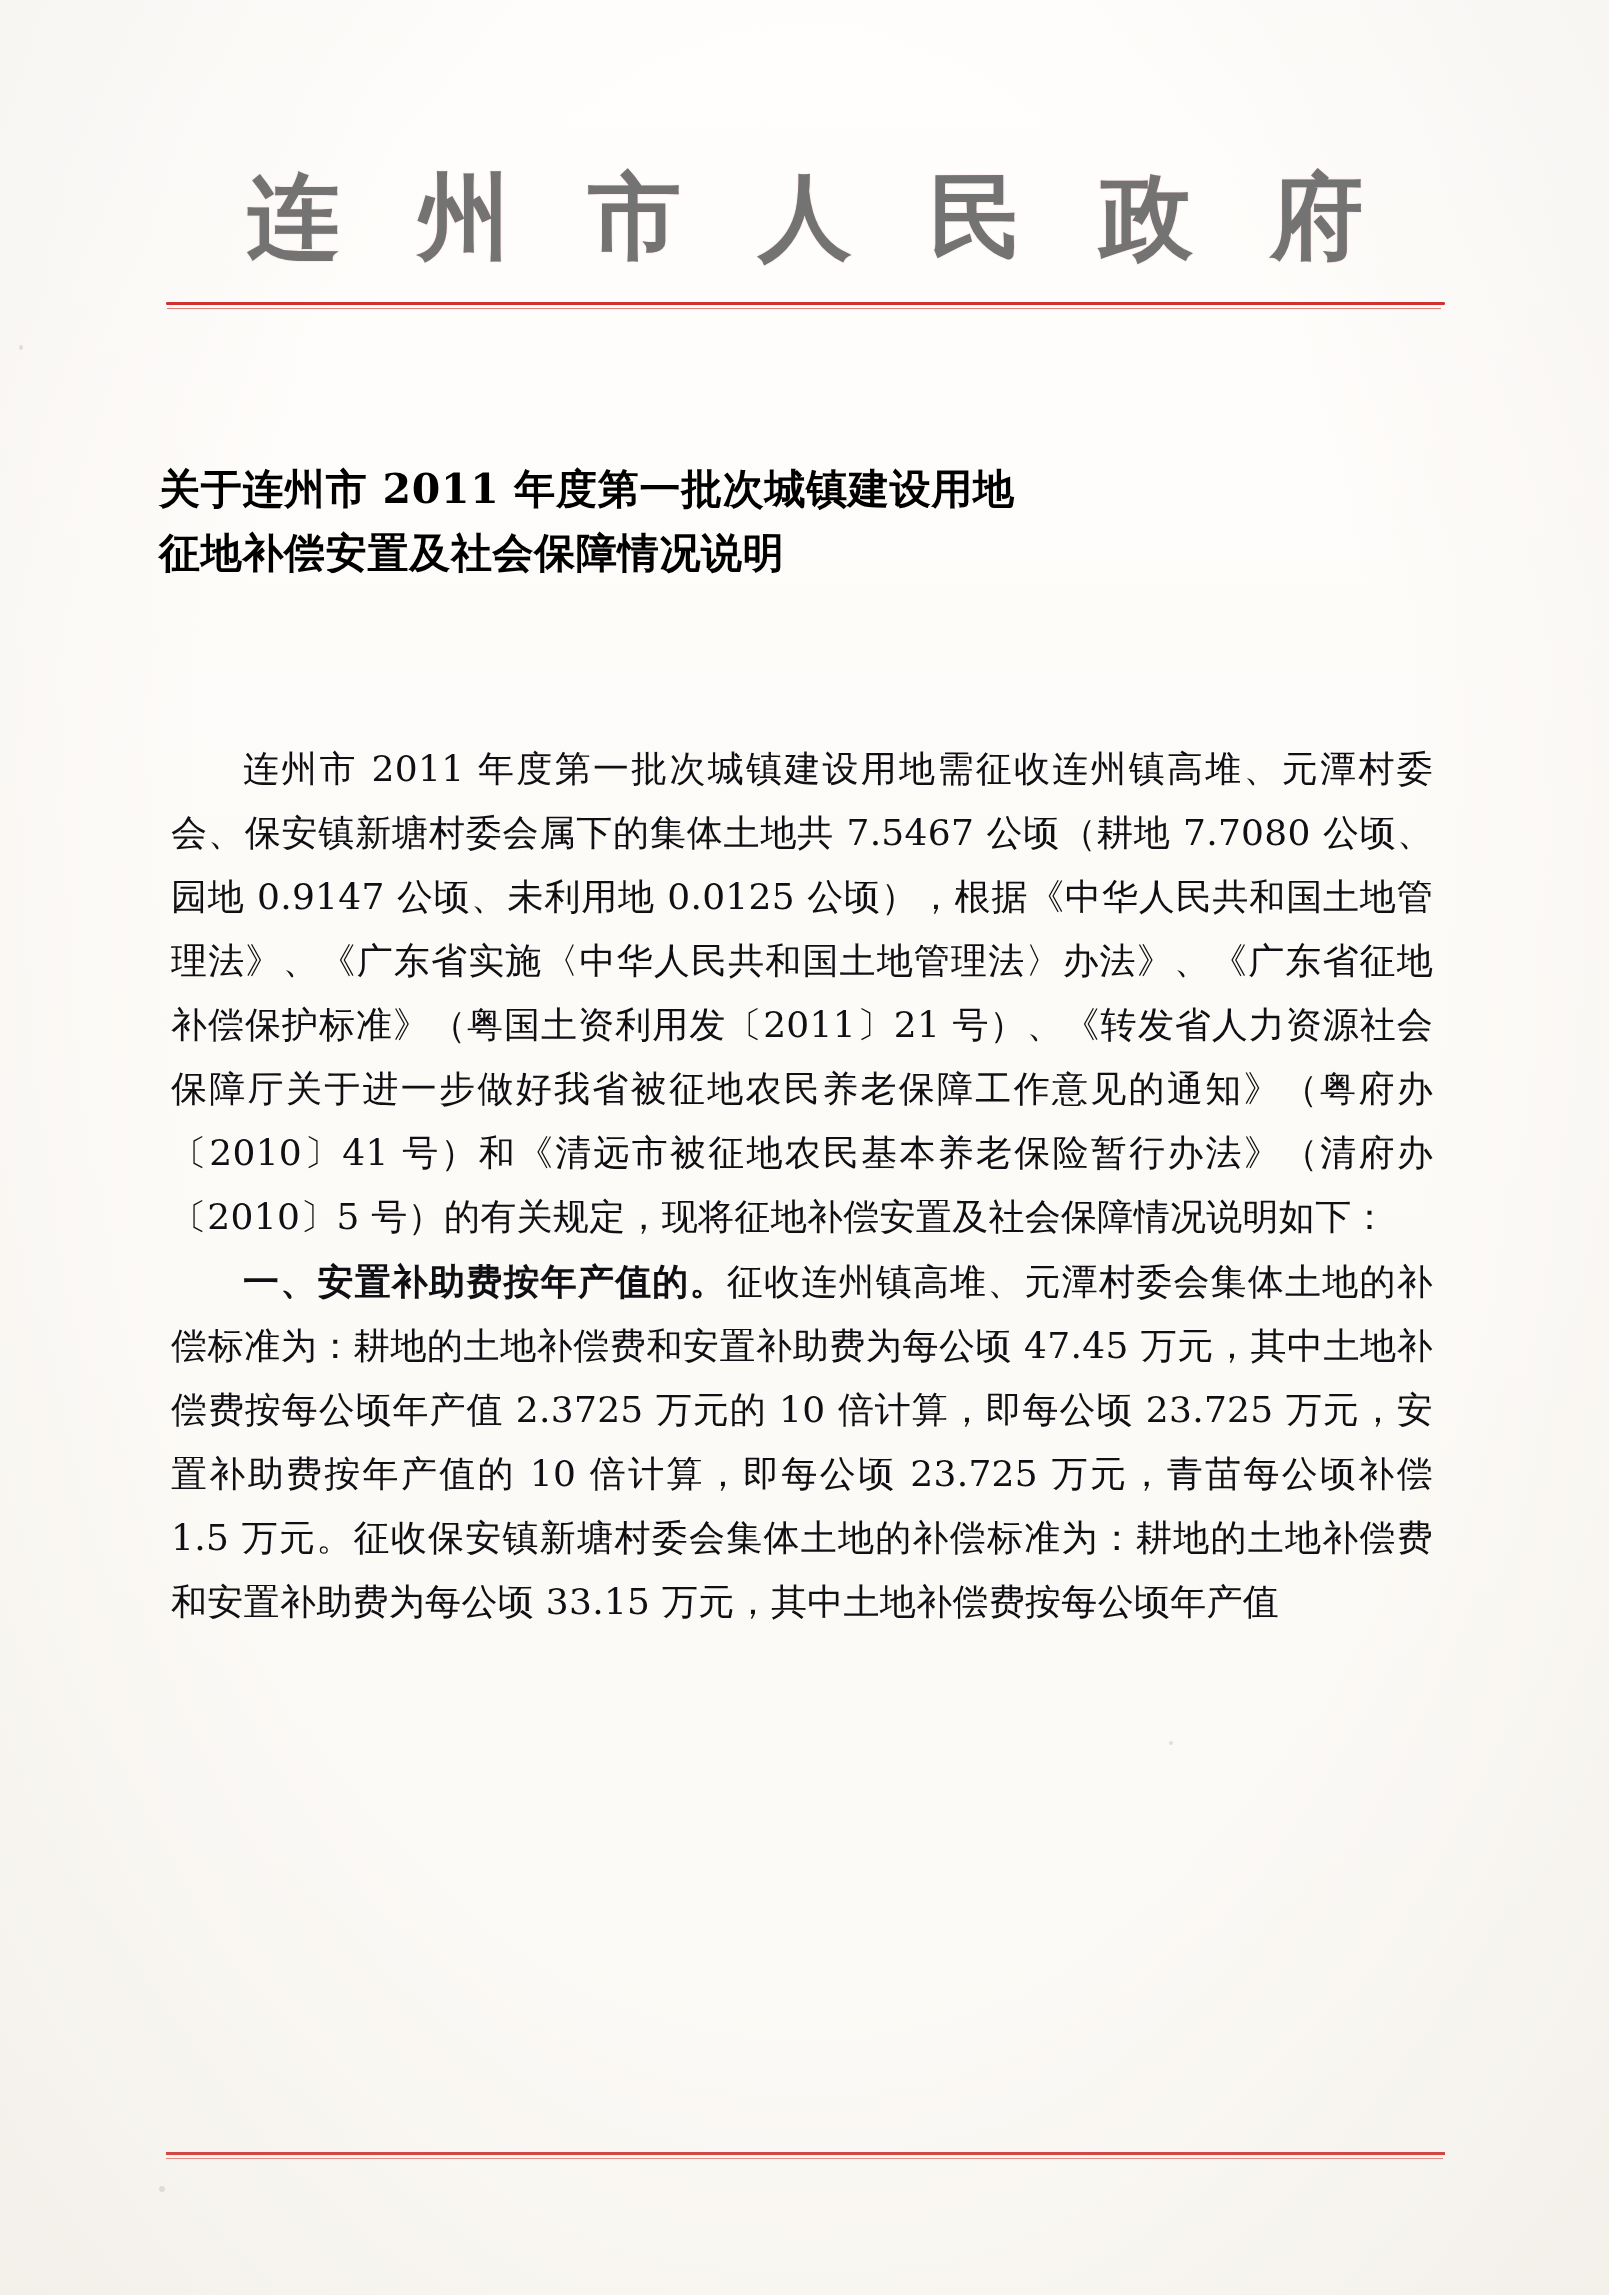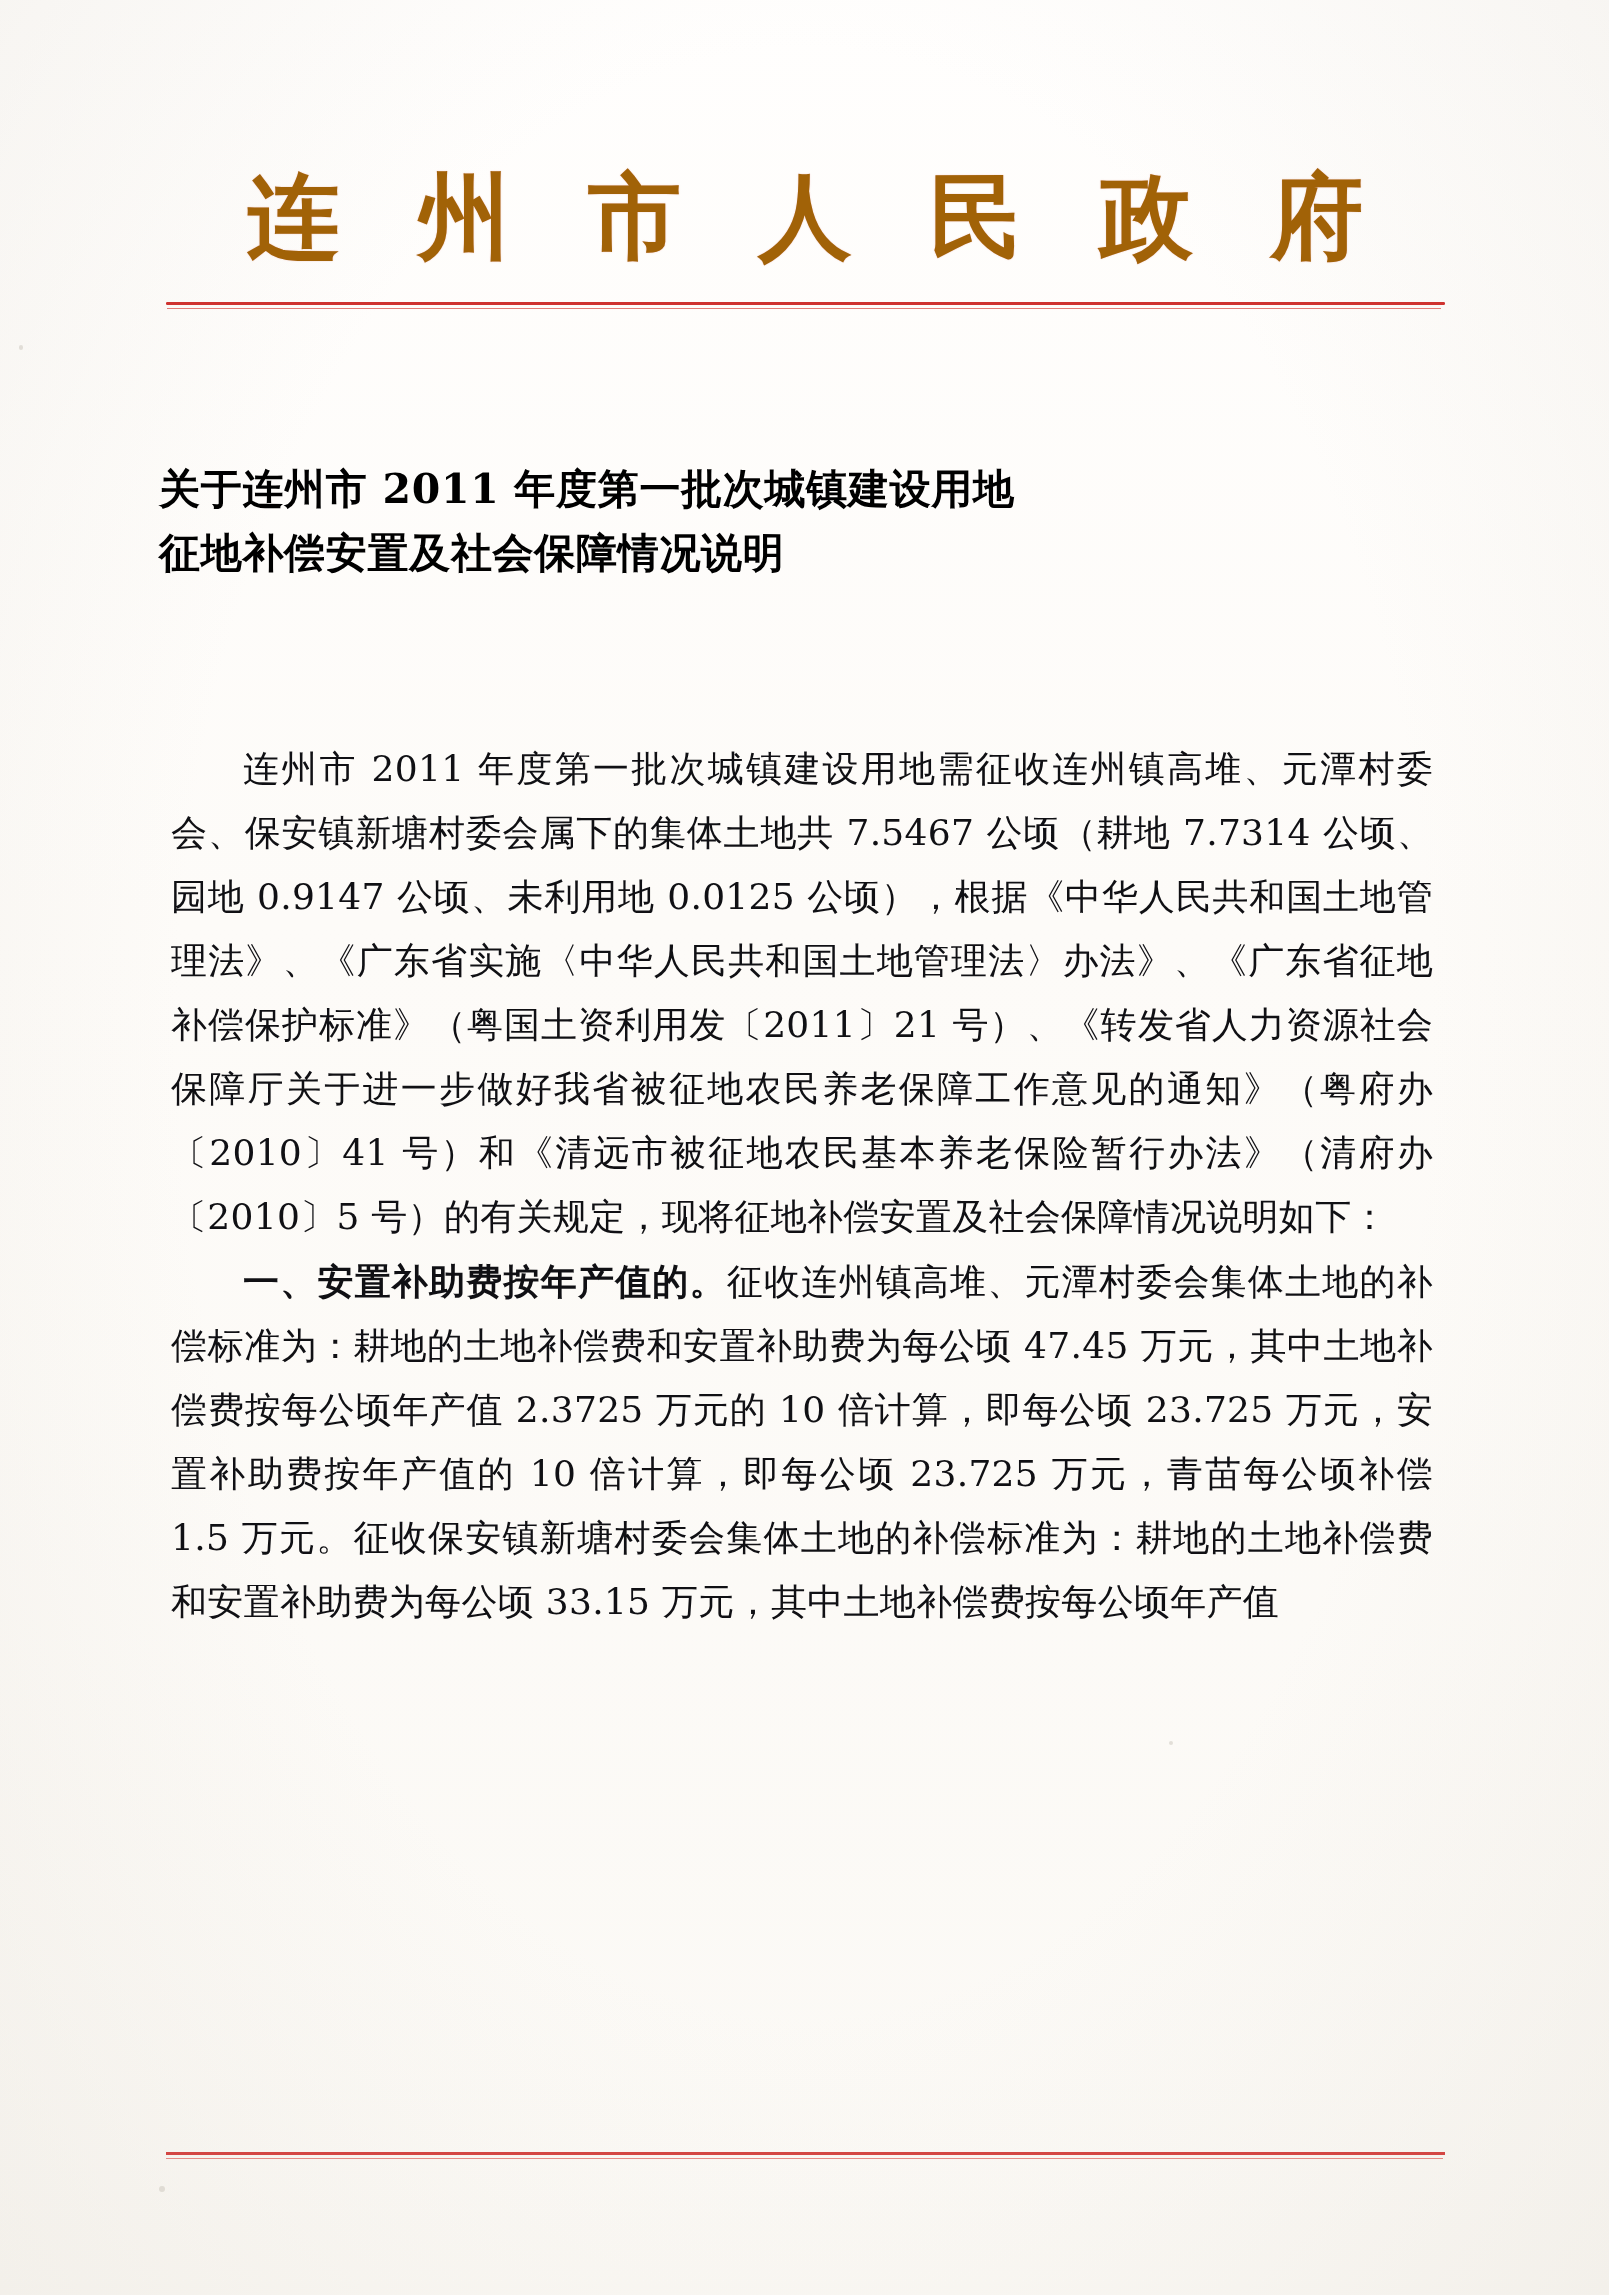--- a/index.html
+++ b/index.html
@@ -40,21 +40,21 @@
     left: 0;
     top: 166px;
     width: 100%;
     text-align: center;
   }
   .letterhead-title {
     font-family: "DejaVu Serif", "Liberation Serif", serif;
     font-weight: 700;
     font-size: 93px;
     line-height: 1.1;
-    color: #a16207;
+    color: #737373;
     letter-spacing: 22.6px;
     padding-left: 22.6px;
     white-space: nowrap;
     text-shadow: 0 0 1.3px rgba(208,50,47,0.35);
   }
   .letterhead-rule {
     position: absolute;
     left: 6.6px;
     top: 136px;
     width: 1279px;
@@ -166,21 +166,21 @@
         <div class="r2"></div>
       </div>
     </div>
 
     <div class="doc-title">
       <span class="line">关于连州市 2011 年度第一批次城镇建设用地</span>
       <span class="line">征地补偿安置及社会保障情况说明</span>
     </div>
 
     <div class="content">
-      <p class="indent">连州市 2011 年度第一批次城镇建设用地需征收连州镇高堆、元潭村委会、保安镇新塘村委会属下的集体土地共 7.5467 公顷（耕地 7.7314 公顷、园地 0.9147 公顷、未利用地 0.0125 公顷），根据《中华人民共和国土地管理法》、《广东省实施〈中华人民共和国土地管理法〉办法》、《广东省征地补偿保护标准》（粤国土资利用发〔2011〕21 号）、《转发省人力资源社会保障厅关于进一步做好我省被征地农民养老保障工作意见的通知》（粤府办〔2010〕41 号）和《清远市被征地农民基本养老保险暂行办法》（清府办〔2010〕5 号）的有关规定，现将征地补偿安置及社会保障情况说明如下：</p>
+      <p class="indent">连州市 2011 年度第一批次城镇建设用地需征收连州镇高堆、元潭村委会、保安镇新塘村委会属下的集体土地共 7.5467 公顷（耕地 7.7080 公顷、园地 0.9147 公顷、未利用地 0.0125 公顷），根据《中华人民共和国土地管理法》、《广东省实施〈中华人民共和国土地管理法〉办法》、《广东省征地补偿保护标准》（粤国土资利用发〔2011〕21 号）、《转发省人力资源社会保障厅关于进一步做好我省被征地农民养老保障工作意见的通知》（粤府办〔2010〕41 号）和《清远市被征地农民基本养老保险暂行办法》（清府办〔2010〕5 号）的有关规定，现将征地补偿安置及社会保障情况说明如下：</p>
       <p class="indent"><b>一、安置补助费按年产值的。</b><span>征收连州镇高堆、元潭村委会集体土地的补偿标准为：耕地的土地补偿费和安置补助费为每公顷 47.45 万元，其中土地补偿费按每公顷年产值 2.3725 万元的 10 倍计算，即每公顷 23.725 万元，安置补助费按年产值的 10 倍计算，即每公顷 23.725 万元，青苗每公顷补偿 1.5 万元。征收保安镇新塘村委会集体土地的补偿标准为：耕地的土地补偿费和安置补助费为每公顷 33.15 万元，其中土地补偿费按每公顷年产值</span></p>
     </div>
 
     <div class="footer-rule">
       <div class="r1"></div>
       <div class="r2"></div>
     </div>
 
   </div>
 

